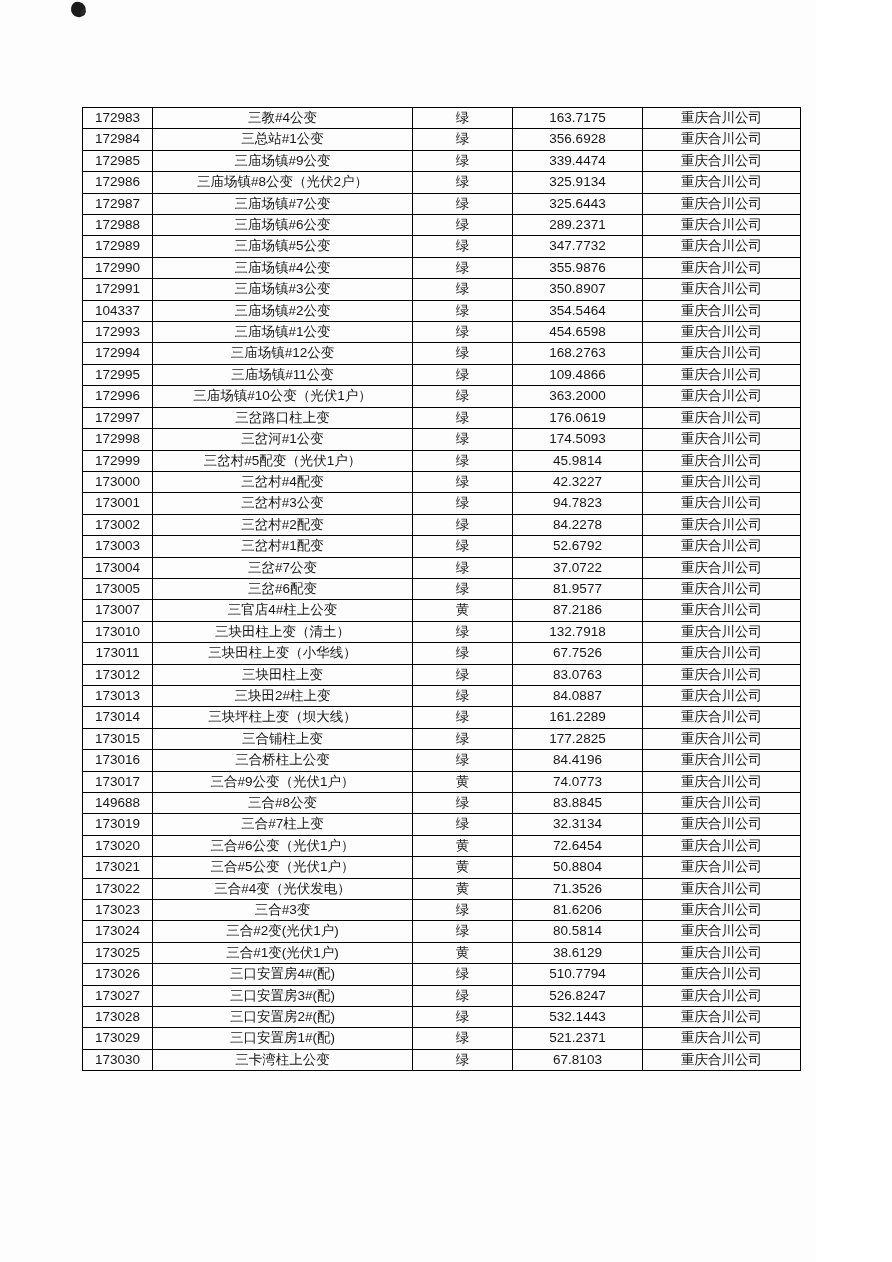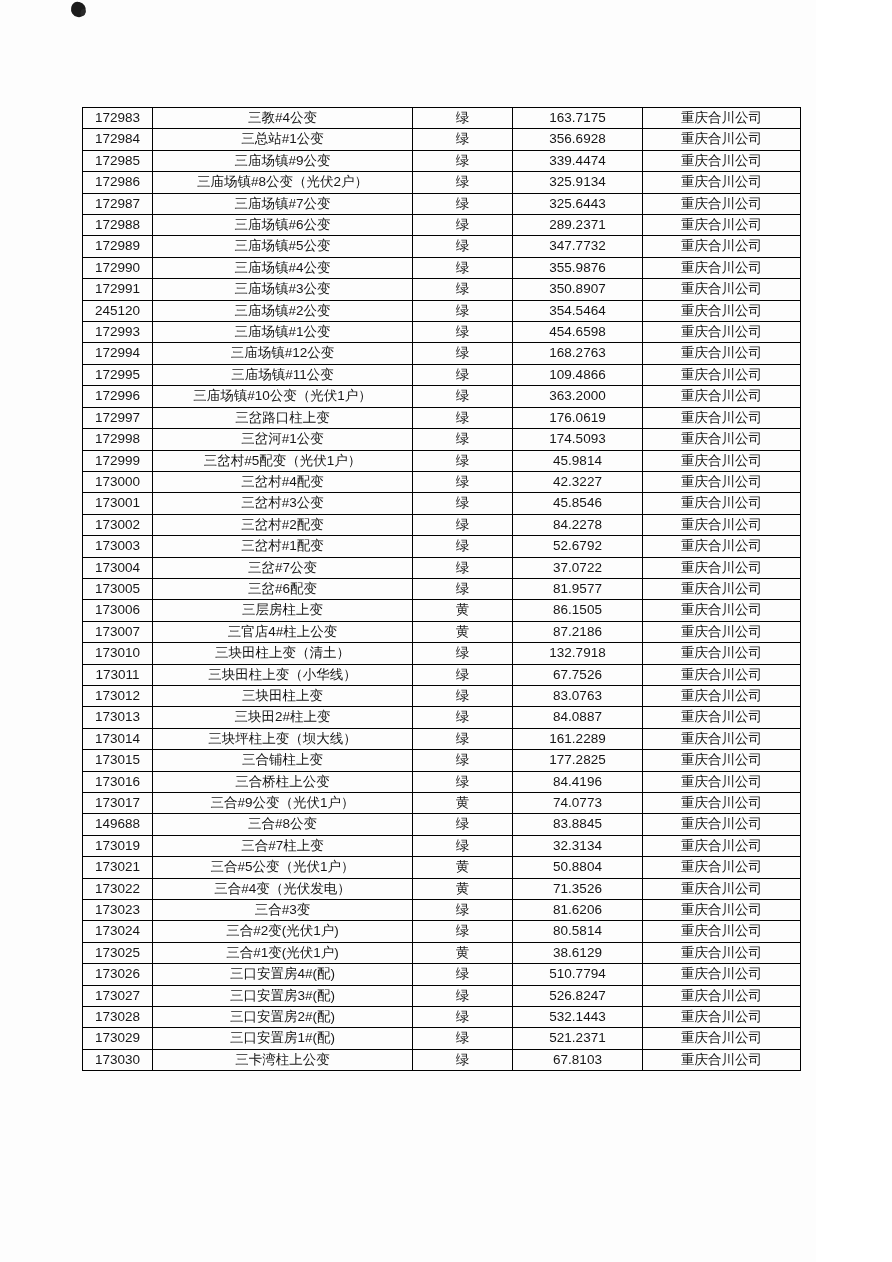--- a/index.html
+++ b/index.html
@@ -133,21 +133,21 @@
           <td>重庆合川公司</td>
         </tr>
         <tr>
           <td>172991</td>
           <td>三庙场镇#3公变</td>
           <td>绿</td>
           <td>350.8907</td>
           <td>重庆合川公司</td>
         </tr>
         <tr>
-          <td>245120</td>
+          <td>104337</td>
           <td>三庙场镇#2公变</td>
           <td>绿</td>
           <td>354.5464</td>
           <td>重庆合川公司</td>
         </tr>
         <tr>
           <td>172993</td>
           <td>三庙场镇#1公变</td>
           <td>绿</td>
           <td>454.6598</td>
@@ -199,21 +199,21 @@
           <td>173000</td>
           <td>三岔村#4配变</td>
           <td>绿</td>
           <td>42.3227</td>
           <td>重庆合川公司</td>
         </tr>
         <tr>
           <td>173001</td>
           <td>三岔村#3公变</td>
           <td>绿</td>
-          <td>45.8546</td>
+          <td>94.7823</td>
           <td>重庆合川公司</td>
         </tr>
         <tr>
           <td>173002</td>
           <td>三岔村#2配变</td>
           <td>绿</td>
           <td>84.2278</td>
           <td>重庆合川公司</td>
         </tr>
         <tr>
@@ -231,27 +231,20 @@
           <td>重庆合川公司</td>
         </tr>
         <tr>
           <td>173005</td>
           <td>三岔#6配变</td>
           <td>绿</td>
           <td>81.9577</td>
           <td>重庆合川公司</td>
         </tr>
         <tr>
-          <td>173006</td>
-          <td>三层房柱上变</td>
-          <td>黄</td>
-          <td>86.1505</td>
-          <td>重庆合川公司</td>
-        </tr>
-        <tr>
           <td>173007</td>
           <td>三官店4#柱上公变</td>
           <td>黄</td>
           <td>87.2186</td>
           <td>重庆合川公司</td>
         </tr>
         <tr>
           <td>173010</td>
           <td>三块田柱上变（清土）</td>
           <td>绿</td>
@@ -312,20 +305,27 @@
           <td>三合#8公变</td>
           <td>绿</td>
           <td>83.8845</td>
           <td>重庆合川公司</td>
         </tr>
         <tr>
           <td>173019</td>
           <td>三合#7柱上变</td>
           <td>绿</td>
           <td>32.3134</td>
+          <td>重庆合川公司</td>
+        </tr>
+        <tr>
+          <td>173020</td>
+          <td>三合#6公变（光伏1户）</td>
+          <td>黄</td>
+          <td>72.6454</td>
           <td>重庆合川公司</td>
         </tr>
         <tr>
           <td>173021</td>
           <td>三合#5公变（光伏1户）</td>
           <td>黄</td>
           <td>50.8804</td>
           <td>重庆合川公司</td>
         </tr>
         <tr>

